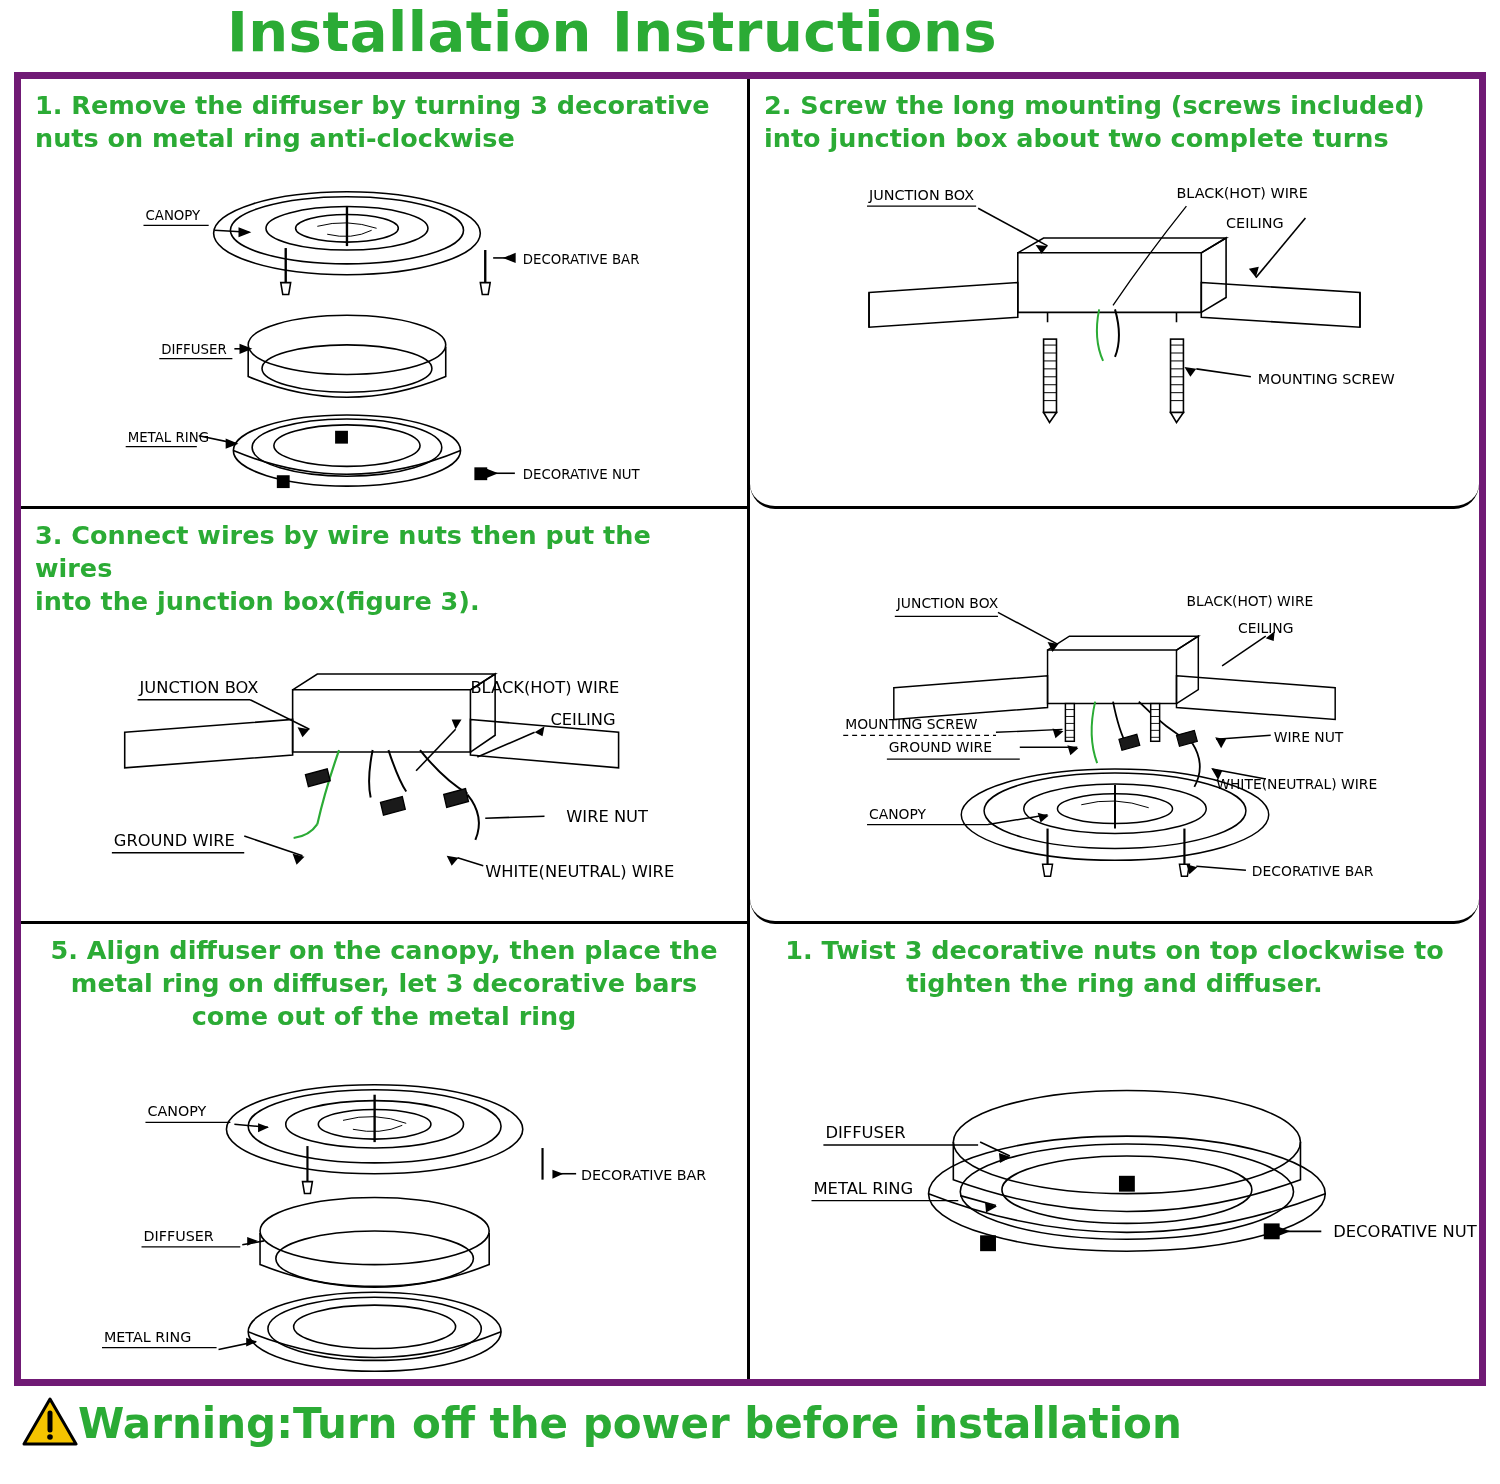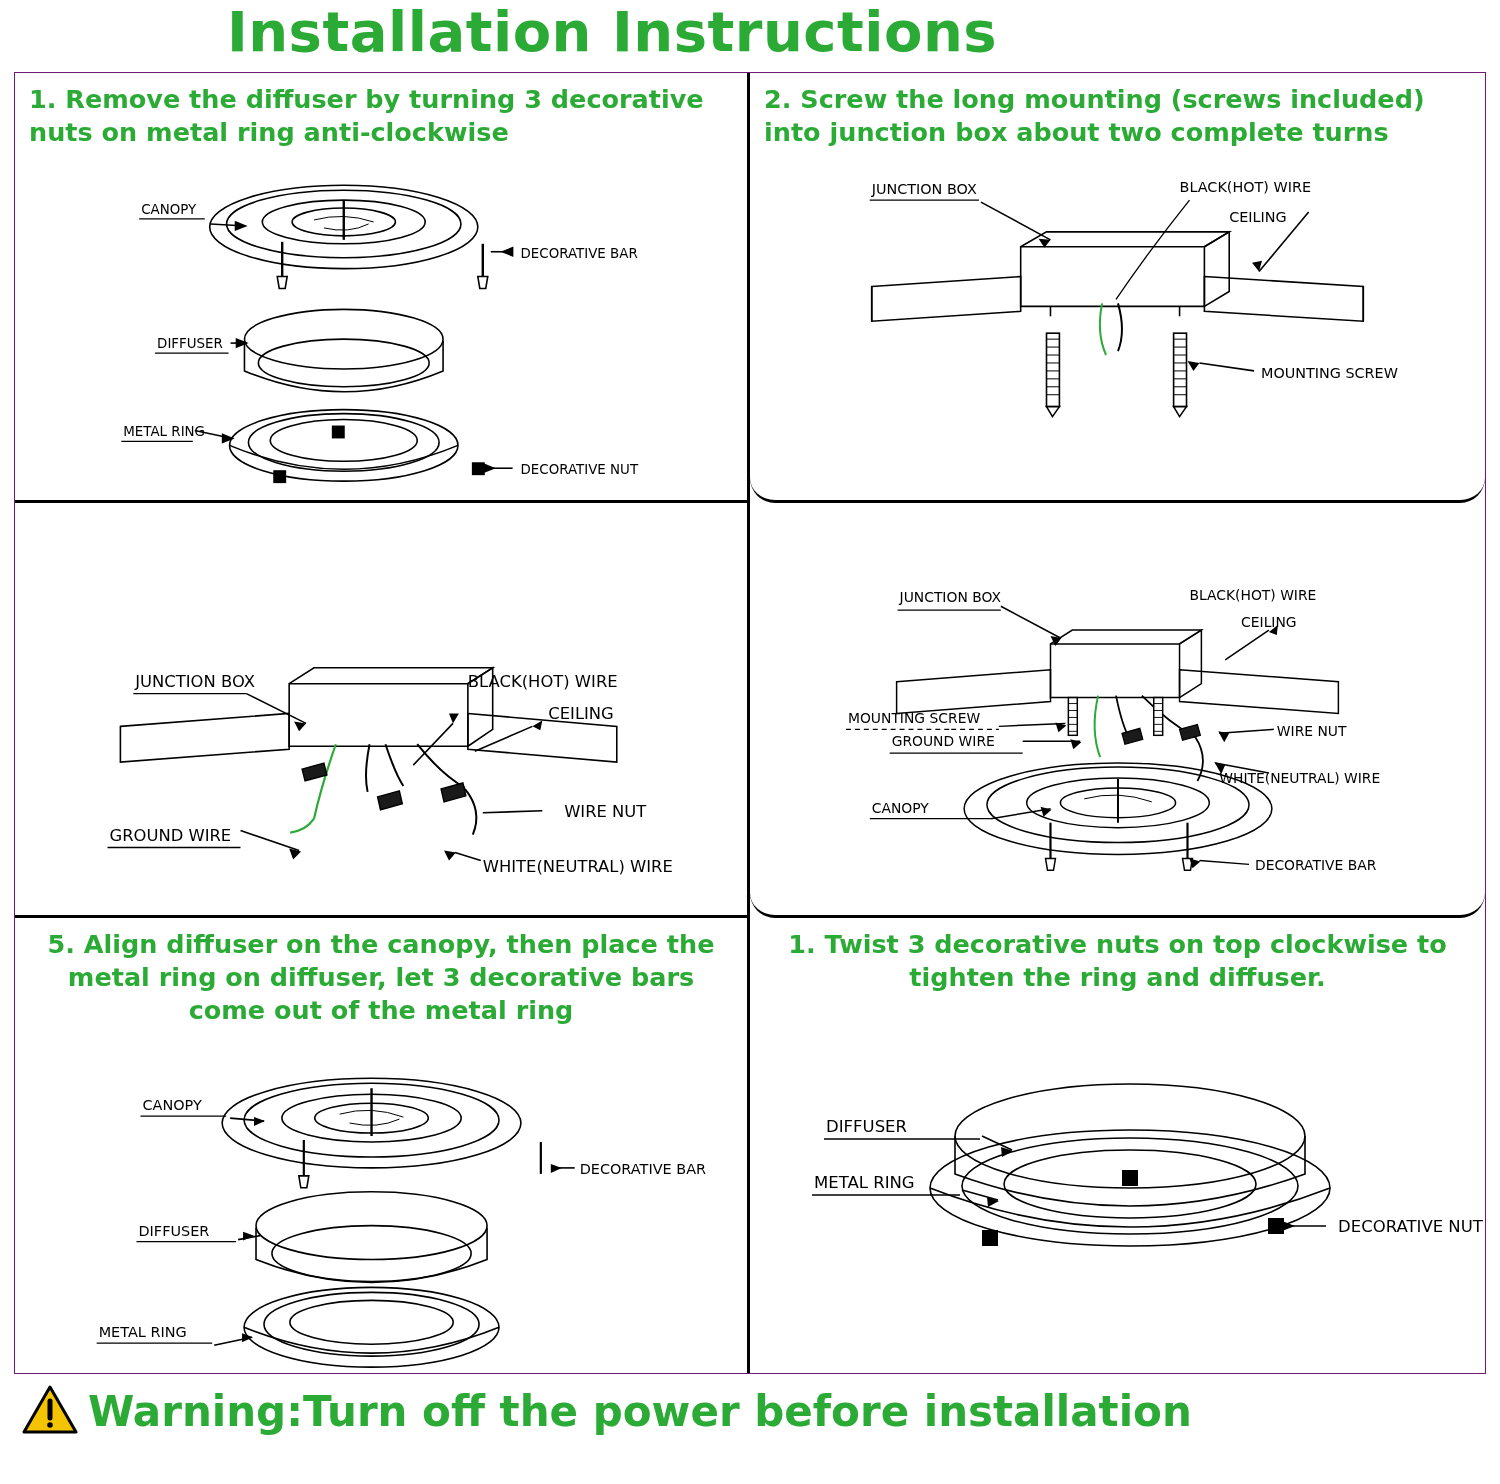--- a/index.html
+++ b/index.html
@@ -26,21 +26,21 @@
     color: #2bab35;
     font-size: 56px;
     font-weight: 700;
     letter-spacing: 0.5px;
     line-height: 1.0;
     padding-top: 4px;
     padding-bottom: 12px;
     font-family: "DejaVu Sans", sans-serif;
   }
   .grid {
-    border: 1px solid #701a75;
+    border: 7px solid #701a75;
     display: grid;
     grid-template-columns: 1fr 1fr;
     grid-template-rows: 430px 415px 455px;
     width: 1472px;
     box-sizing: border-box;
   }
   .cell {
     border-right: 3px solid #000;
     border-bottom: 3px solid #000;
     position: relative;
@@ -61,21 +61,21 @@
   .figure {
     position: absolute;
     left: 0; right: 0; bottom: 0;
     top: 0;
     pointer-events: none;
   }
   .figure svg { display: block; width: 100%; height: 100%; }
   .warn-bar {
     display: flex;
     align-items: center;
-    gap: 10px;
+    gap: 0;
     padding-top: 10px;
     padding-left: 8px;
   }
   .warn-text {
     color: #2bab35;
     font-size: 42px;
     font-weight: 600;
     font-family: "DejaVu Sans", sans-serif;
     line-height: 1;
   }
@@ -206,20 +206,22 @@
             <path d="M118 128 L228 128"></path>
           </g>
           <g fill="none" stroke="#000" stroke-width="1.3">
             <path d="M440 128 q-40 50 -74 100"></path>
           </g>
         </svg>
       </div>
     </div>
 
     <div class="cell col1 row2">
+      <div class="step-text">3. Connect wires by wire nuts then put the wires
+     into the junction box(figure 3).</div>
       <div class="figure">
         <svg viewBox="0 0 735 415" preserveAspectRatio="xMidYMid meet">
           <g fill="none" stroke="#000" stroke-width="1.6">
 
             <path d="M105 225 L275 212 L275 248 L105 261 z"></path>
             <path d="M455 212 L605 225 L605 261 L455 248 z"></path>
 
             <path d="M275 182 L455 182 L455 245 L275 245 z"></path>
             <path d="M275 182 L300 166 L480 166 L455 182"></path>
             <path d="M455 182 L480 166 L480 228 L455 245"></path>

